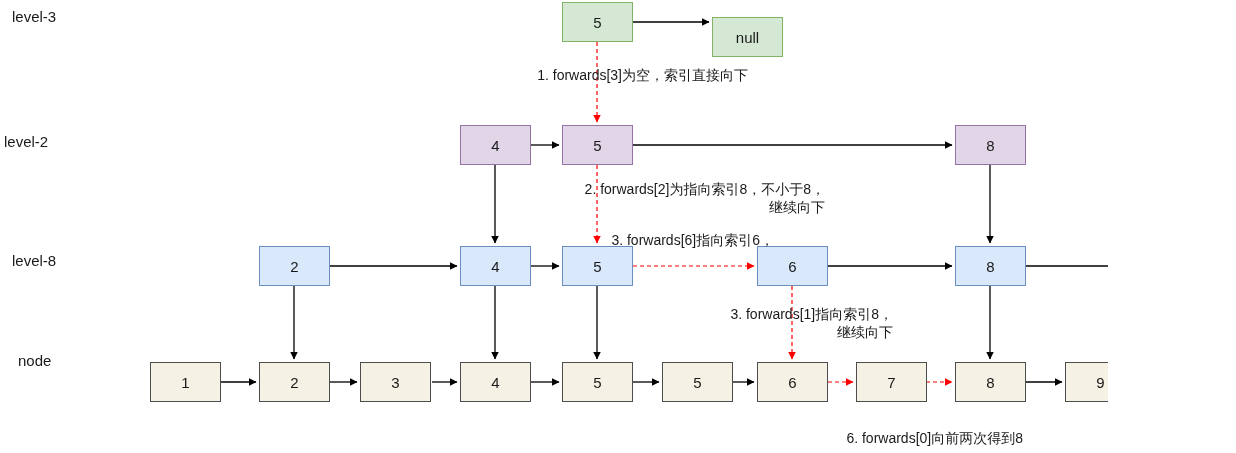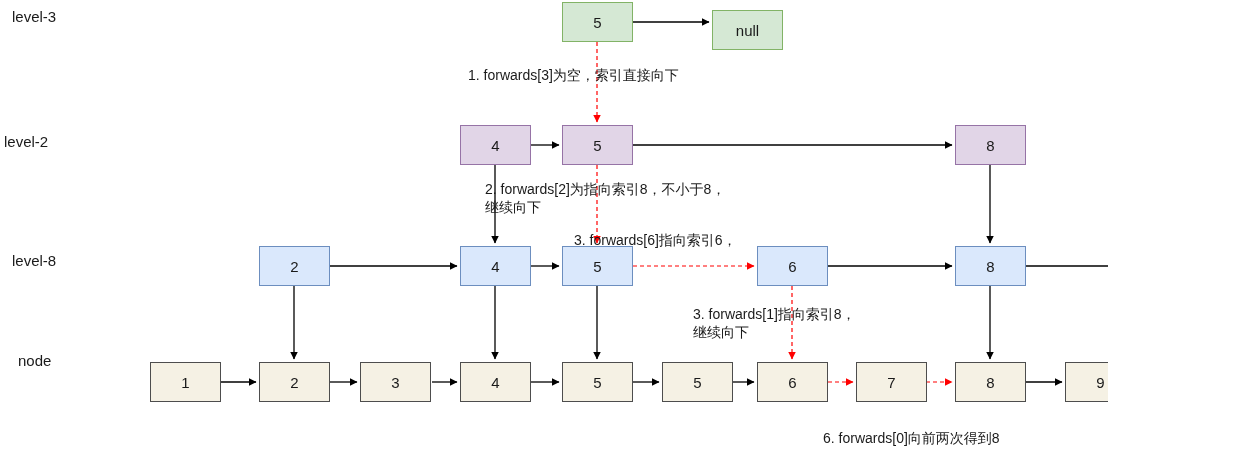--- a/index.html
+++ b/index.html
@@ -28,21 +28,21 @@
     font-size:15px;color:var(--text);
     box-sizing:content-box;
   }
   .box.green{background:var(--green_fill);border-color:var(--green_border);}
   .box.purple{background:var(--purple_fill);border-color:var(--purple_border);}
   .box.blue{background:var(--blue_fill);border-color:var(--blue_border);}
   .box.beige{background:var(--node_fill);border-color:var(--node_border);}
   .annotation{
     position:absolute;
     font-size:14px;line-height:18px;color:var(--text);
-    text-align:left;white-space:nowrap;
+    text-align:right;white-space:nowrap;
   }
 </style>
 </head>
 <body>
 
 <div class="canvas">
 
   <svg class="arrows" viewBox="0 0 1236 453">
     <defs>
       <marker id="mb" markerWidth="9" markerHeight="9" refX="7.5" refY="4" orient="auto" markerUnits="userSpaceOnUse">
@@ -98,21 +98,21 @@
       <line class="ln-r" x1="926" y1="382" x2="952" y2="382" marker-end="url(#mr)"></line>
     </g>
   </svg>
 
   <div class="row-label" style="left:12px;top:8px">level-3</div>
   <div class="row-label" style="left:4px;top:133px">level-2</div>
   <div class="row-label" style="left:12px;top:252px">level-8</div>
   <div class="row-label" style="left:18px;top:352px">node</div>
 
   <div class="box green" style="left:562px;top:2px">5</div>
-  <div class="box green" style="left:712px;top:10px">null</div>
+  <div class="box green" style="left:712px;top:17px">null</div>
 
   <div class="box purple" style="left:460px;top:125px">4</div>
   <div class="box purple" style="left:562px;top:125px">5</div>
   <div class="box purple" style="left:955px;top:125px">8</div>
 
   <div class="box blue" style="left:259px;top:246px">2</div>
   <div class="box blue" style="left:460px;top:246px">4</div>
   <div class="box blue" style="left:562px;top:246px">5</div>
   <div class="box blue" style="left:757px;top:246px">6</div>
   <div class="box blue" style="left:955px;top:246px">8</div>
@@ -125,21 +125,21 @@
   <div class="box beige" style="left:562px;top:362px">5</div>
   <div class="box beige" style="left:662px;top:362px">5</div>
   <div class="box beige" style="left:757px;top:362px">6</div>
   <div class="box beige" style="left:856px;top:362px">7</div>
   <div class="box beige" style="left:955px;top:362px">8</div>
   <div class="box beige" style="left:1065px;top:362px">9</div>
   <div class="box beige" style="left:1165px;top:362px">10</div>
 
   <div class="annotation" style="left:468px;top:66px;width:280px">1. forwards[3]为空，索引直接向下</div>
 
-  <div class="annotation" style="left:485px;top:180px;width:330px">
+  <div class="annotation" style="left:495px;top:180px;width:330px">
     <div>2. forwards[2]为指向索引8，不小于8，</div>
     <div>继续向下</div>
   </div>
 
   <div class="annotation" style="left:574px;top:231px;width:200px">
     <div>3. forwards[6]指向索引6，</div>
   </div>
 
   <div class="annotation" style="left:693px;top:305px;width:200px">
     <div>3. forwards[1]指向索引8，</div>

